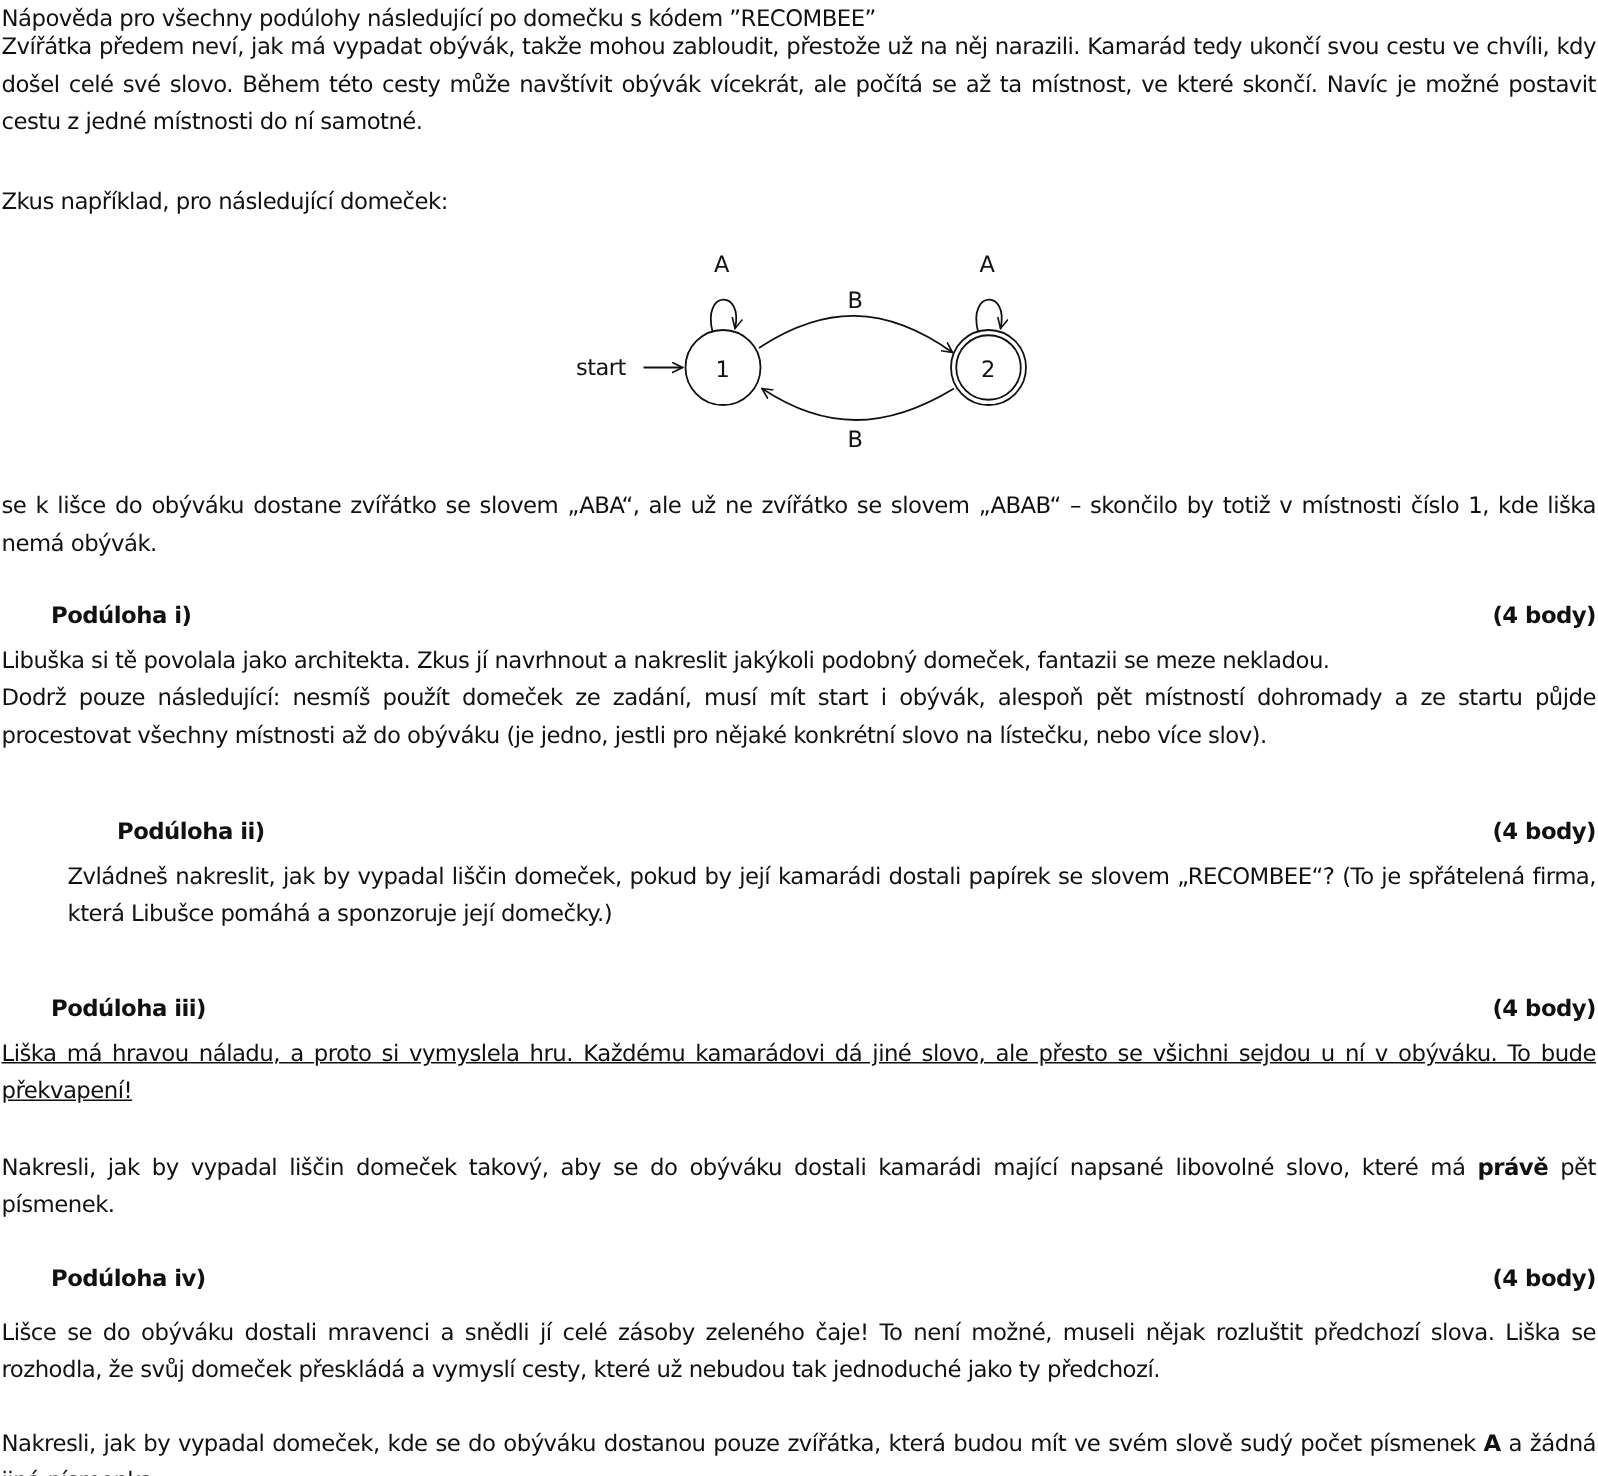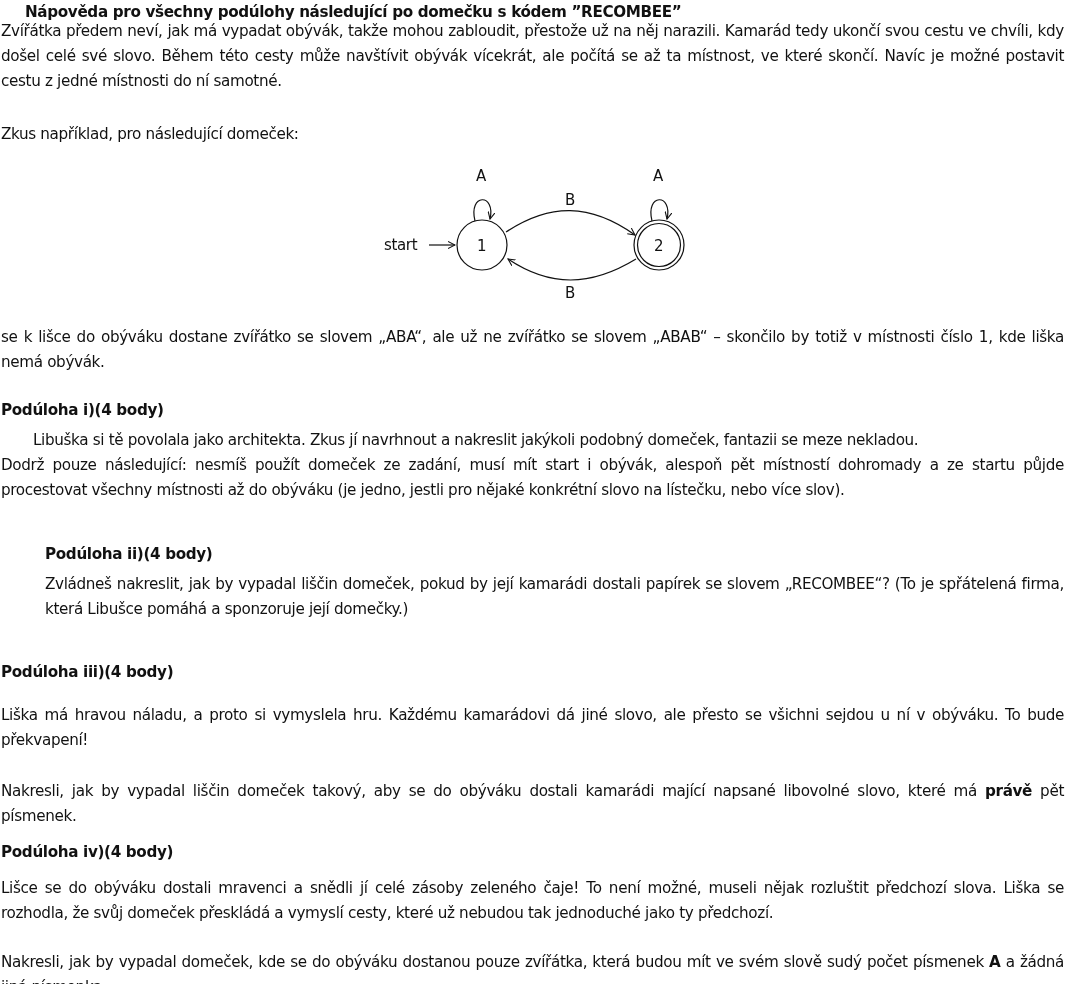--- a/index.html
+++ b/index.html
@@ -3,22 +3,22 @@
 <meta charset="utf-8">
 <style>
   html, body { margin: 0; padding: 0; background: #ffffff; }
   body {
     width: 1065px; height: 984px; overflow: hidden; position: relative;
     font-family: "DejaVu Sans", sans-serif; color: #111; font-size: 15.2px;
     letter-spacing: -0.35px;
   }
   .abs { position: absolute; left: 1px; right: 1px; }
   p { margin: 0; line-height: 25px; text-align: justify; }
-  .title { font-weight: bold; padding-left: 24px; }
-  .head { display: flex; justify-content: flex-start; font-weight: bold; line-height: 25px; }
+  .title { font-weight: normal; }
+  .head { display: flex; justify-content: space-between; font-weight: bold; line-height: 25px; padding-left: 33px; }
   b { font-weight: bold; }
   svg text { font-family: "DejaVu Sans", sans-serif; font-size: 15px; fill: #111; }
 </style>
 </head>
 <body>
 
 <div class="abs" style="top:0px;">
   <p class="title">Nápověda pro všechny podúlohy následující po domečku s kódem ”RECOMBEE”</p>
 </div>
 
@@ -55,38 +55,38 @@
 
 <div class="abs" style="top:325px;">
   <p>se k lišce do obýváku dostane zvířátko se slovem „ABA“, ale už ne zvířátko se slovem „ABAB“ – skončilo by totiž v místnosti číslo 1, kde liška nemá obývák.</p>
 </div>
 
 <div class="abs" style="top:398px;">
   <div class="head">
     <span>Podúloha i)</span>
     <span>(4 body)</span>
   </div>
-  <p style="margin-top:5px;padding-left:32px;">Libuška si tě povolala jako architekta. Zkus jí navrhnout a nakreslit jakýkoli podobný domeček, fantazii se meze nekladou.</p>
+  <p style="margin-top:5px;">Libuška si tě povolala jako architekta. Zkus jí navrhnout a nakreslit jakýkoli podobný domeček, fantazii se meze nekladou.</p>
   <p>Dodrž pouze následující: nesmíš použít domeček ze zadání, musí mít start i obývák, alespoň pět místností dohromady a ze startu půjde procestovat všechny místnosti až do obýváku (je jedno, jestli pro nějaké konkrétní slovo na lístečku, nebo více slov).</p>
 </div>
 
 <div class="abs" style="top:542px;margin-left:44px;">
   <div class="head">
     <span>Podúloha ii)</span>
     <span>(4 body)</span>
   </div>
   <p style="margin-top:5px;">Zvládneš nakreslit, jak by vypadal liščin domeček, pokud by její kamarádi dostali papírek se slovem „RECOMBEE“? (To je spřátelená firma, která Libušce pomáhá a sponzoruje její domečky.)</p>
 </div>
 
 <div class="abs" style="top:660px;">
   <div class="head">
     <span>Podúloha iii)</span>
     <span>(4 body)</span>
   </div>
-  <p style="margin-top:18px;">Liška má hravou náladu, a proto si vymyslela hru. Každému kamarádovi dá jiné slovo, ale přesto se všichni sejdou u ní v obýváku. To bude překvapení!</p>
+  <p style="margin-top:5px;text-decoration:underline;">Liška má hravou náladu, a proto si vymyslela hru. Každému kamarádovi dá jiné slovo, ale přesto se všichni sejdou u ní v obýváku. To bude překvapení!</p>
   <p style="margin-top:26px;"><span>Nakresli, jak by vypadal liščin domeček takový, aby se do obýváku dostali kamarádi mající napsané libovolné slovo, které má </span><b>právě</b><span> pět písmenek.</span></p>
 </div>
 
 <div class="abs" style="top:840px;">
   <div class="head">
     <span>Podúloha iv)</span>
     <span>(4 body)</span>
   </div>
   <p style="margin-top:11px;">Lišce se do obýváku dostali mravenci a snědli jí celé zásoby zeleného čaje! To není možné, museli nějak rozluštit předchozí slova. Liška se rozhodla, že svůj domeček přeskládá a vymyslí cesty, které už nebudou tak jednoduché jako ty předchozí.</p>
   <p style="margin-top:24px;"><span>Nakresli, jak by vypadal domeček, kde se do obýváku dostanou pouze zvířátka, která budou mít ve svém slově sudý počet písmenek </span><b>A</b><span> a žádná jiná písmenka.</span></p>

